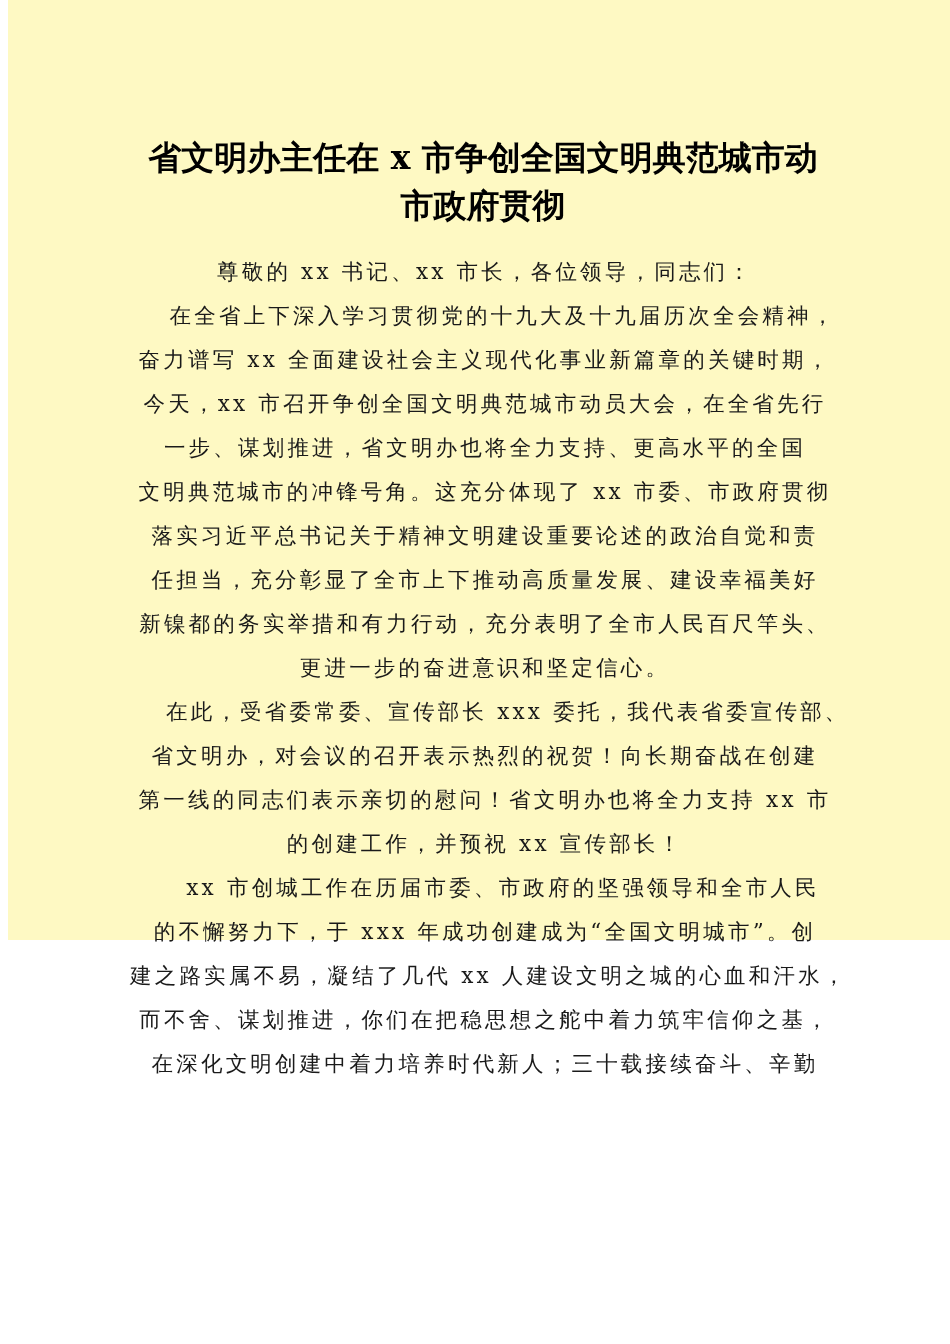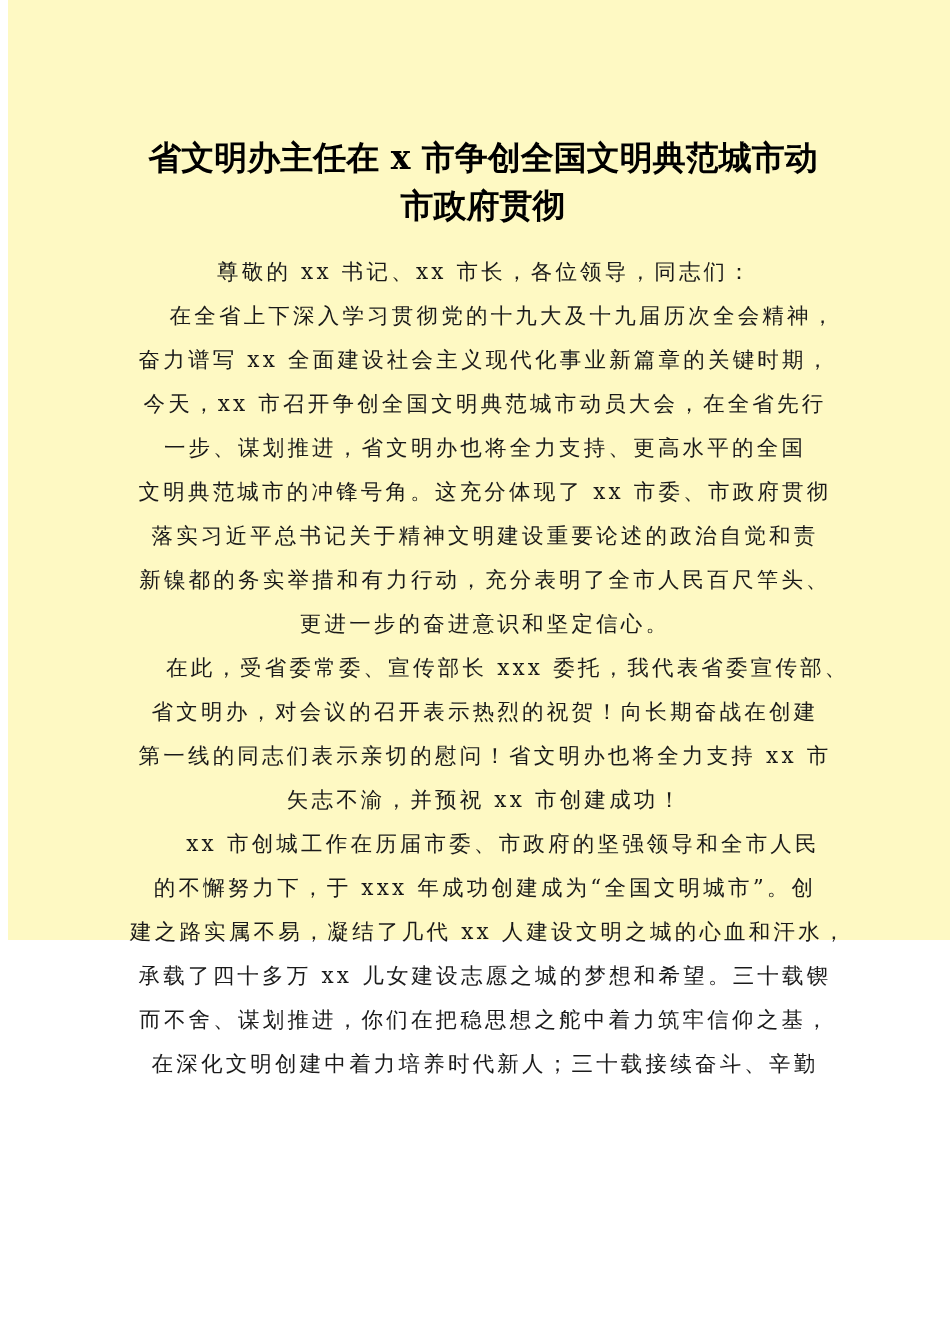--- a/index.html
+++ b/index.html
@@ -69,26 +69,26 @@
   </div>
 
   <div class="body">
     <span class="line">尊敬的 xx 书记、xx 市长，各位领导，同志们：</span>
     <span class="line indent">在全省上下深入学习贯彻党的十九大及十九届历次全会精神，</span>
     <span class="line">奋力谱写 xx 全面建设社会主义现代化事业新篇章的关键时期，</span>
     <span class="line">今天，xx 市召开争创全国文明典范城市动员大会，在全省先行</span>
     <span class="line">一步、谋划推进，省文明办也将全力支持、更高水平的全国</span>
     <span class="line">文明典范城市的冲锋号角。这充分体现了 xx 市委、市政府贯彻</span>
     <span class="line">落实习近平总书记关于精神文明建设重要论述的政治自觉和责</span>
+    <span class="line">任担当，充分彰显了全市上下推动高质量发展、建设幸福美好</span>
     <span class="line">新镍都的务实举措和有力行动，充分表明了全市人民百尺竿头、</span>
     <span class="line">更进一步的奋进意识和坚定信心。</span>
     <span class="line indent">在此，受省委常委、宣传部长 xxx 委托，我代表省委宣传部、</span>
     <span class="line">省文明办，对会议的召开表示热烈的祝贺！向长期奋战在创建</span>
     <span class="line">第一线的同志们表示亲切的慰问！省文明办也将全力支持 xx 市</span>
-    <span class="line">矢志不渝，并预祝 xx 市创建成功！</span>
+    <span class="line">的创建工作，并预祝 xx 宣传部长！</span>
     <span class="line indent">xx 市创城工作在历届市委、市政府的坚强领导和全市人民</span>
     <span class="line">的不懈努力下，于 xxx 年成功创建成为“全国文明城市”。创</span>
     <span class="line">建之路实属不易，凝结了几代 xx 人建设文明之城的心血和汗水，</span>
-    <span class="line">承载了四十多万 xx 儿女建设志愿之城的梦想和希望。三十载锲</span>
     <span class="line">而不舍、谋划推进，你们在把稳思想之舵中着力筑牢信仰之基，</span>
     <span class="line">在深化文明创建中着力培养时代新人；三十载接续奋斗、辛勤</span>
   </div>
 </div>
 
 </body></html>

